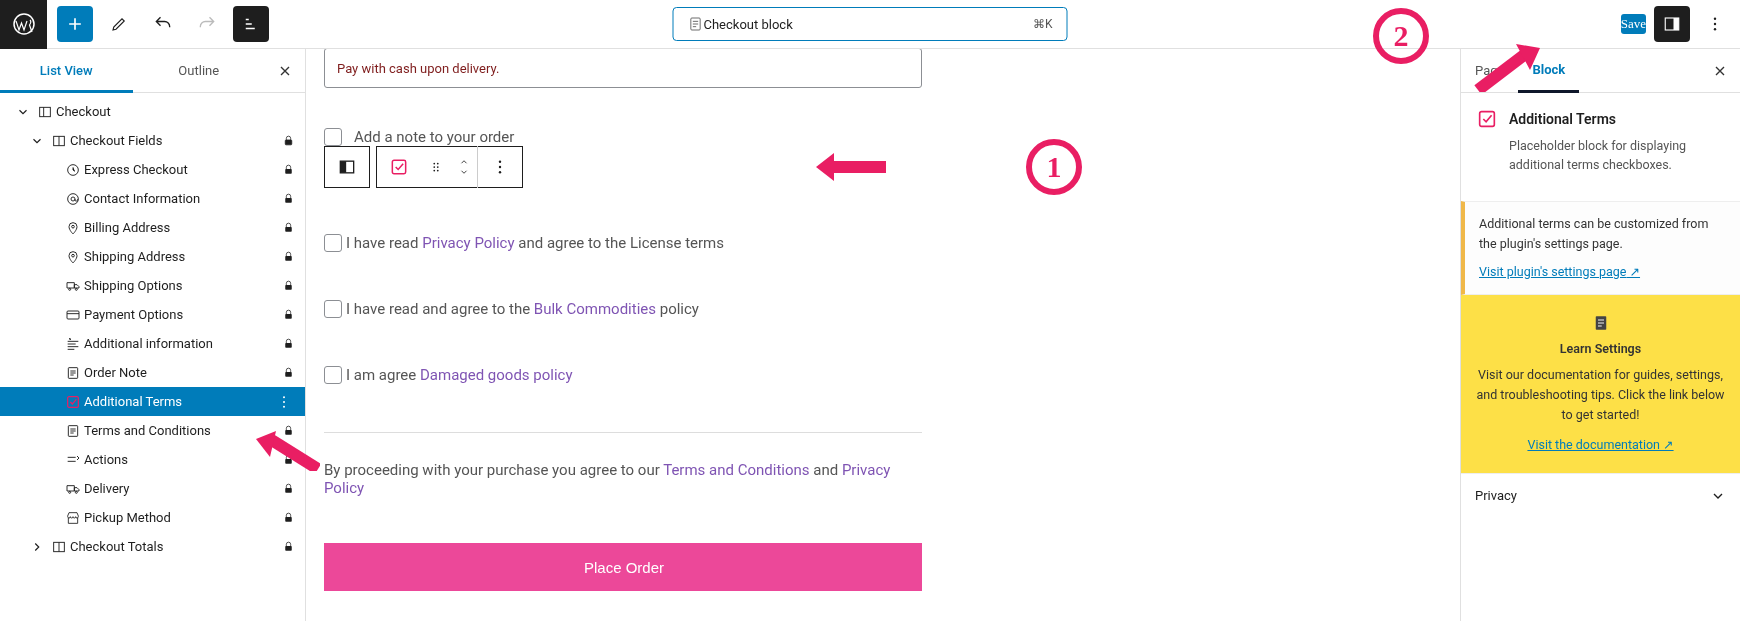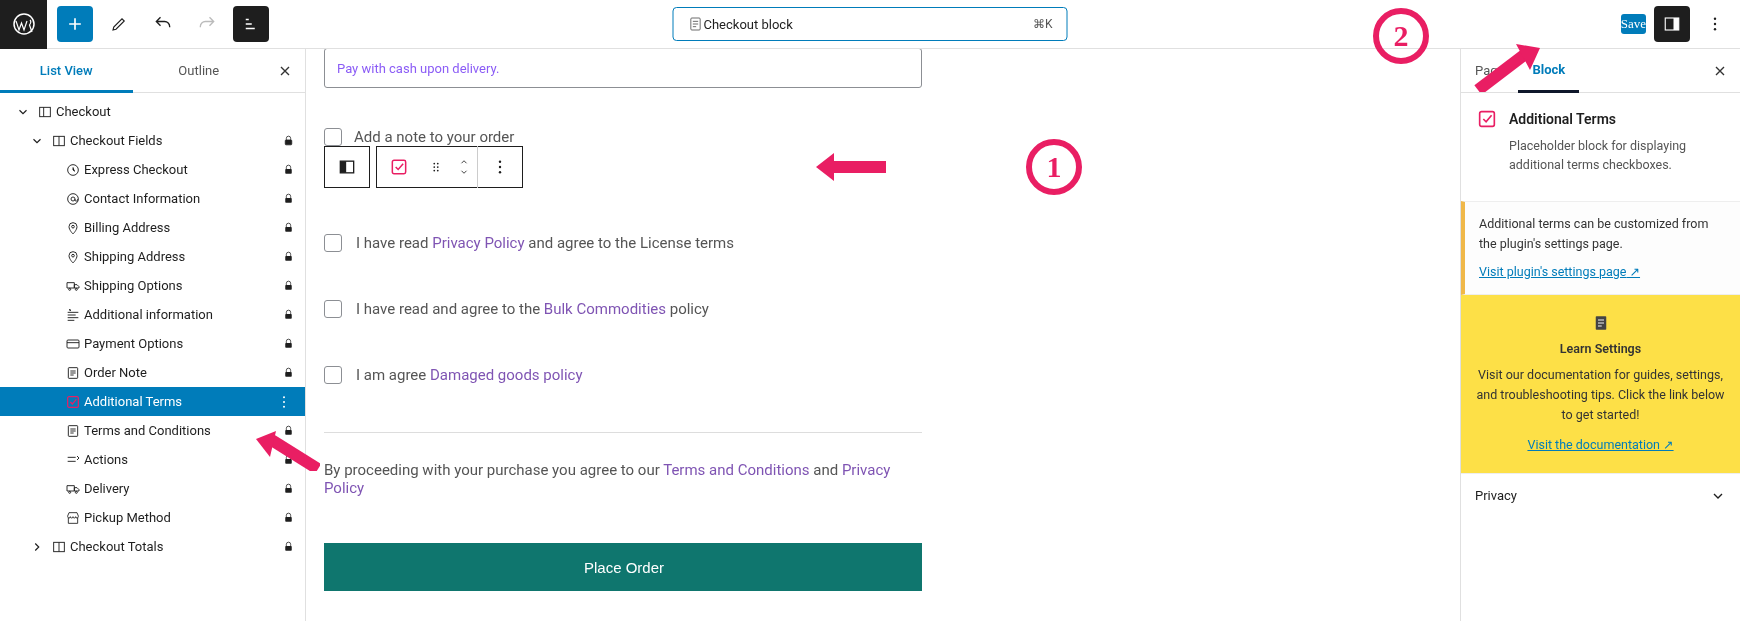--- a/index.html
+++ b/index.html
@@ -46,35 +46,35 @@
   .row .rlabel{flex:1;}
   .row .lock{color:#1e1e1e;}
   .row.selected{background:#007cba;color:#fff;}
   .row.selected .ricon,.row.selected .lock,.row.selected .dots{color:#fff;}
   .row.selected .ricon.pink{color:#e91e63;}
   .row .dots{width:22px;display:flex;align-items:center;justify-content:center;}
   .ind0{padding-left:12px;}
   .ind1{padding-left:26px;}
   .ind2{padding-left:62px;}
   .canvas{flex:1;padding:0 18px 0 18px;overflow:auto;position:relative;}
-  .pay-box{border:1.5px solid #8c8f94;border-radius:3px;height:40px;display:flex;align-items:center;padding:0 12px;color:#8b5cf6;margin-top:-1px;width:598px;}
+  .pay-box{border:1.5px solid #8c8f94;border-radius:3px;height:40px;display:flex;align-items:center;padding:0 12px;color:#7f1d1d;margin-top:-1px;width:598px;}
   .note-row{display:flex;align-items:center;gap:12px;margin-top:40px;color:#555;font-size:15px;}
   .chk{width:18px;height:18px;border:1.5px solid #8c8f94;border-radius:3px;flex-shrink:0;}
   .block-toolbar{position:absolute;left:18px;top:97px;display:flex;align-items:center;background:#fff;z-index:5;}
   .tb-grp{border:1px solid #1e1e1e;display:flex;align-items:center;height:42px;}
   .tb-grp + .tb-grp{margin-left:6px;}
   .tb-cell{width:44px;height:42px;display:flex;align-items:center;justify-content:center;}
   .tb-sep{width:1px;height:42px;background:#ccc;}
   .terms-list{margin-top:88px;width:598px;}
-  .term-row{display:flex;align-items:center;gap:14px;margin-bottom:48px;color:#555;font-size:15px;}
+  .term-row{display:flex;align-items:center;gap:4px;margin-bottom:48px;color:#555;font-size:15px;}
   .term-row a{color:var(--link);text-decoration:none;}
   .hr{border:none;border-top:1px solid #ddd;margin:0;width:598px;}
   .proceed{margin-top:28px;color:#555;font-size:15px;width:598px;}
   .proceed a{color:var(--link);text-decoration:none;}
-  .place-order{margin-top:46px;width:598px;height:48px;background:#0f766e;color:#fff;border:none;font-size:15px;cursor:pointer;padding-left:8px;}
+  .place-order{margin-top:46px;width:598px;height:48px;background:#ec4899;color:#fff;border:none;font-size:15px;cursor:pointer;padding-left:8px;}
   .right-panel{width:280px;border-left:1px solid var(--light-border);display:flex;flex-direction:column;}
   .right-tabs{display:flex;align-items:center;height:44px;border-bottom:1px solid var(--light-border);}
   .right-tab{padding:0 14px;height:44px;display:flex;align-items:center;cursor:pointer;color:#555;}
   .right-tab.active{color:#007cba;border-bottom:3px solid #0f172a;font-weight:700;}
   .r-head{display:flex;align-items:center;gap:10px;padding:14px 14px 6px;}
   .r-head .picon{width:24px;height:24px;display:flex;align-items:center;justify-content:center;color:#e91e63;}
   .r-head .ptitle{font-weight:600;font-size:14px;}
   .r-desc{padding:0 14px 26px 48px;color:#555;font-size:12.5px;line-height:1.5;}
   .notice{border-left:4px solid var(--notice-border);background:#fdfdfd;padding:12px 14px;font-size:12.5px;color:#333;line-height:1.6;border-top:1px solid #eee;border-bottom:1px solid #eee;}
   .notice a{color:#007cba;text-decoration:underline;}
@@ -274,40 +274,40 @@
           <span class="lock">
             <svg width="13" height="13" viewBox="0 0 24 24">
               <rect x="6" y="11" width="12" height="9" rx="1.5" fill="#1e1e1e"></rect>
               <path d="M8 11V8a4 4 0 018 0v3" stroke="#1e1e1e" stroke-width="1.4" fill="none"></path>
             </svg>
           </span>
         </div>
       <div class="row ind2">
           <span class="ricon">
             <svg width="16" height="16" viewBox="0 0 24 24">
+              <rect x="3" y="6" width="18" height="12" rx="1.5" stroke="#1e1e1e" stroke-width="1.4" fill="none"></rect>
+              <path d="M3 10h18" stroke="#1e1e1e" stroke-width="1.4"></path>
+            </svg>
+          </span>
+          <span class="rlabel">Payment Options</span>
+          <span class="lock">
+            <svg width="13" height="13" viewBox="0 0 24 24">
+              <rect x="6" y="11" width="12" height="9" rx="1.5" fill="#1e1e1e"></rect>
+              <path d="M8 11V8a4 4 0 018 0v3" stroke="#1e1e1e" stroke-width="1.4" fill="none"></path>
+            </svg>
+          </span>
+        </div>
+      <div class="row ind2">
+          <span class="ricon">
+            <svg width="16" height="16" viewBox="0 0 24 24">
               <path d="M4 8h16M4 12h12M4 16h16M4 20h10" stroke="#1e1e1e" stroke-width="1.4"></path>
               <path d="M6 4h2v2" stroke="#1e1e1e" stroke-width="1.4"></path>
             </svg>
           </span>
           <span class="rlabel">Additional information</span>
-          <span class="lock">
-            <svg width="13" height="13" viewBox="0 0 24 24">
-              <rect x="6" y="11" width="12" height="9" rx="1.5" fill="#1e1e1e"></rect>
-              <path d="M8 11V8a4 4 0 018 0v3" stroke="#1e1e1e" stroke-width="1.4" fill="none"></path>
-            </svg>
-          </span>
-        </div>
-      <div class="row ind2">
-          <span class="ricon">
-            <svg width="16" height="16" viewBox="0 0 24 24">
-              <rect x="3" y="6" width="18" height="12" rx="1.5" stroke="#1e1e1e" stroke-width="1.4" fill="none"></rect>
-              <path d="M3 10h18" stroke="#1e1e1e" stroke-width="1.4"></path>
-            </svg>
-          </span>
-          <span class="rlabel">Payment Options</span>
           <span class="lock">
             <svg width="13" height="13" viewBox="0 0 24 24">
               <rect x="6" y="11" width="12" height="9" rx="1.5" fill="#1e1e1e"></rect>
               <path d="M8 11V8a4 4 0 018 0v3" stroke="#1e1e1e" stroke-width="1.4" fill="none"></path>
             </svg>
           </span>
         </div>
       <div class="row ind2">
           <span class="ricon">
             <svg width="16" height="16" viewBox="0 0 24 24">

